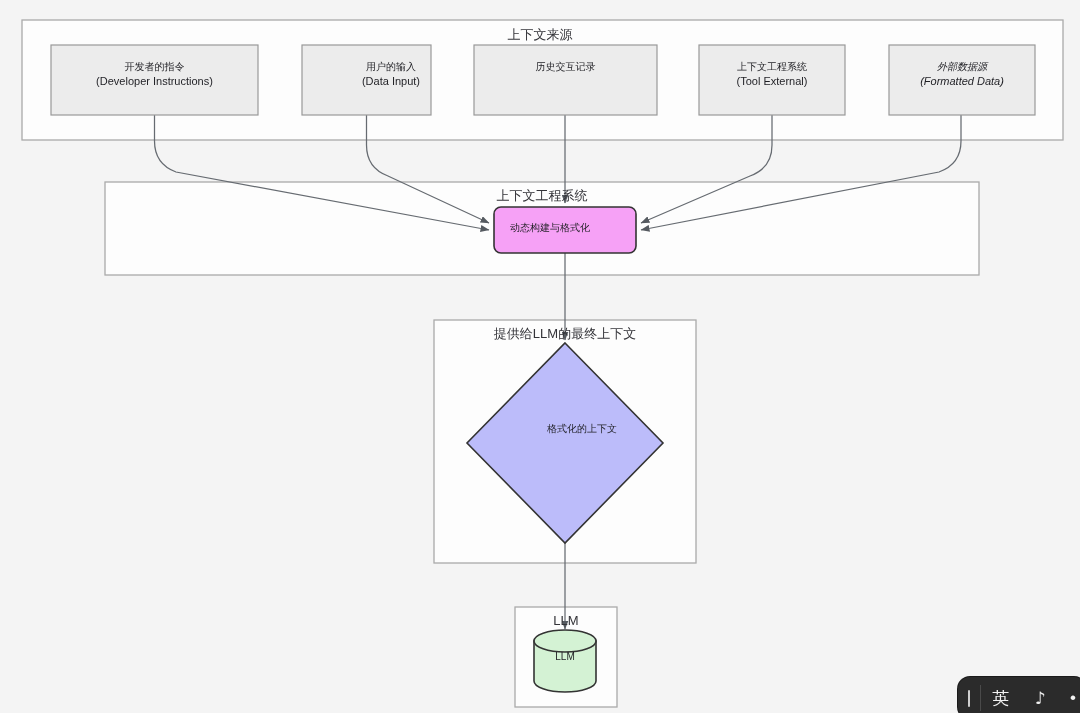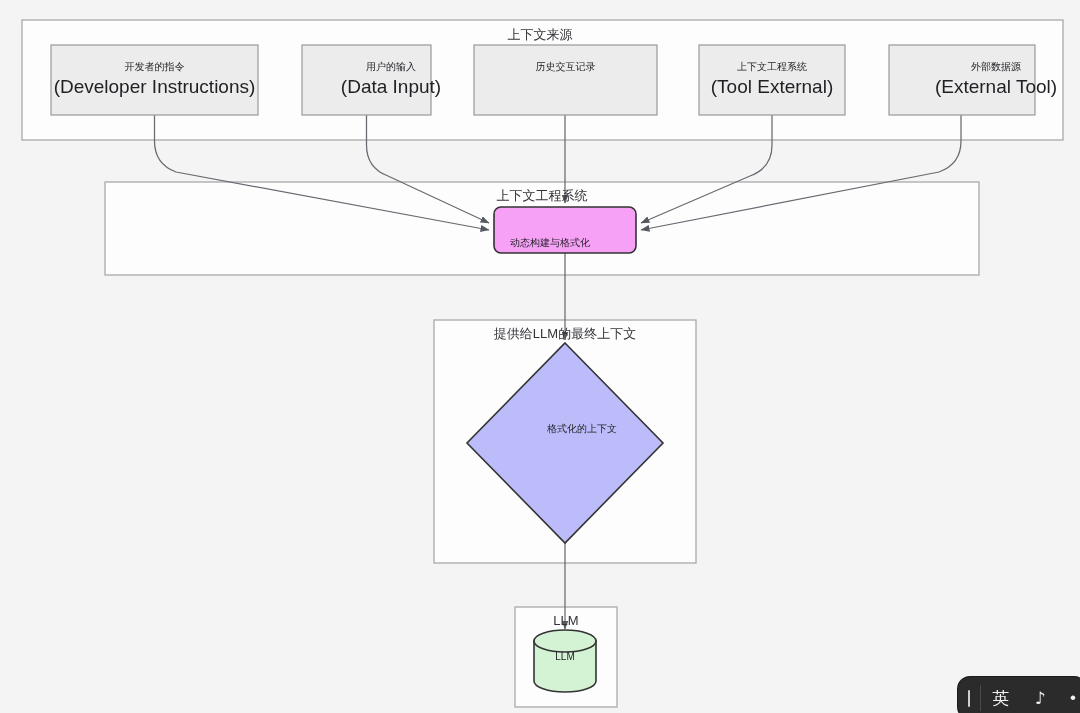--- a/index.html
+++ b/index.html
@@ -34,21 +34,21 @@
     pointer-events: none;
     line-height: 1.35;
   }
 
   .node-label .cn {
     display: block;
     font-size: 10px;
   }
   .node-label .en {
     display: block;
-    font-size: 19px;
+    font-size: 11px;
   }
 
   .cluster-title {
     position: absolute;
     font-size: 13px;
     color: #333338;
     text-align: center;
     white-space: nowrap;
   }
 
@@ -179,26 +179,26 @@
 
   <div class="node-label" style="left:474px; top:60px; width:183px;">
     <span class="cn">历史交互记录</span>
   </div>
 
   <div class="node-label" style="left:699px; top:60px; width:146px;">
     <span class="cn">上下文工程系统</span>
     <span class="en">(Tool External)</span>
   </div>
 
-  <div class="node-label" style="left:923px; top:60px; width:146px;">
+  <div class="node-label" style="left:889px; top:60px; width:146px;font-style:italic;">
     <span class="cn">外部数据源</span>
-    <span class="en">(External Tool)</span>
-  </div>
-
-  <div class="node-label" style="left:494px; top:221px; width:112px;margin-top:15px;">
+    <span class="en">(Formatted Data)</span>
+  </div>
+
+  <div class="node-label" style="left:494px; top:221px; width:112px;">
     <span class="cn">动态构建与格式化</span>
   </div>
 
   <div class="node-label" style="left:484px; top:422px; width:196px;">
     <span class="cn">格式化的上下文</span>
   </div>
 
   <div class="node-label" style="left:534px; top:650px; width:62px;">
     <span class="cn">LLM</span>
   </div>

